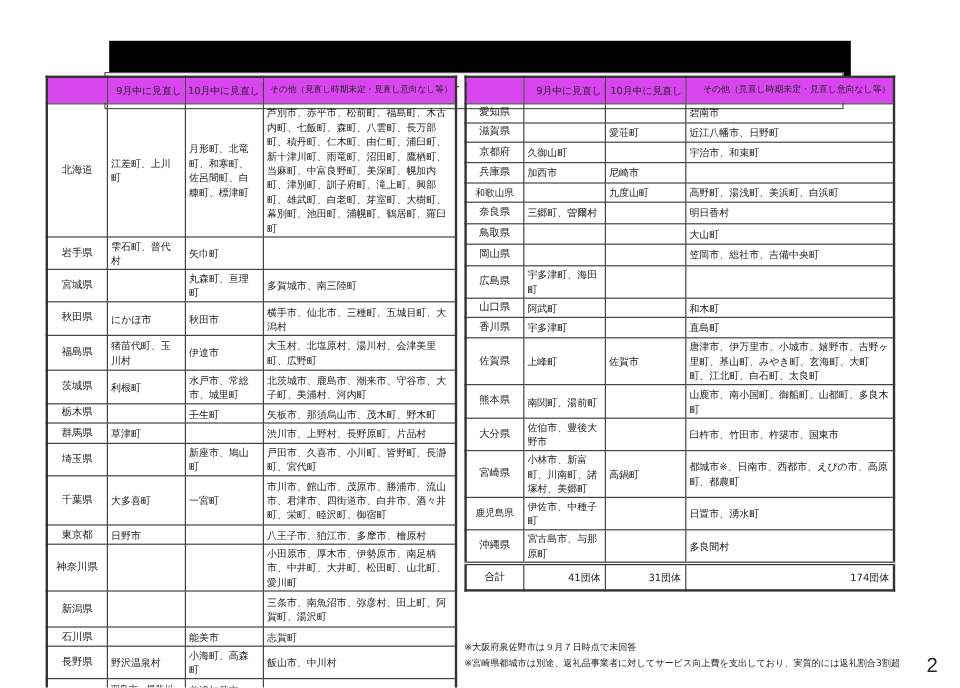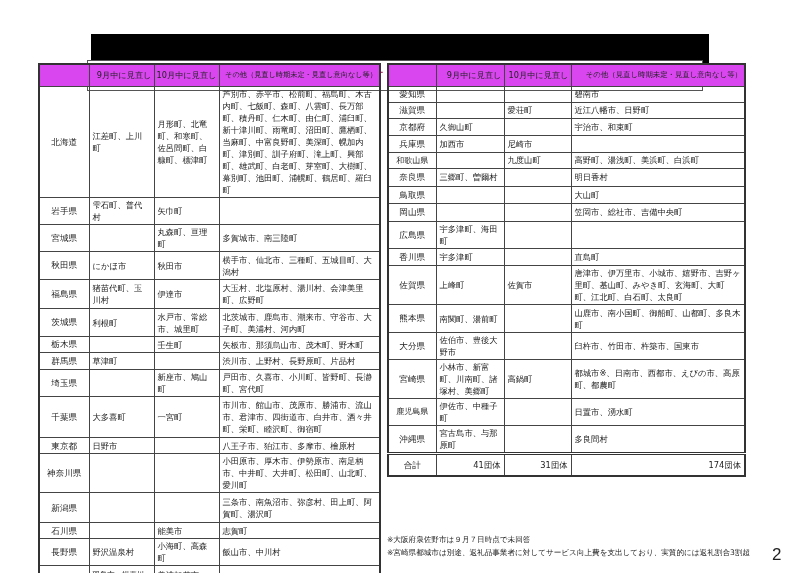--- a/index.html
+++ b/index.html
@@ -210,20 +210,26 @@
       <td></td>
       <td></td>
       <td>笠岡市、総社市、吉備中央町</td>
     </tr>
     <tr style="height:18px">
       <td class="pref">広島県</td>
       <td>宇多津町、海田町</td>
       <td></td>
       <td></td>
     </tr>
+    <tr style="height:16px">
+      <td class="pref">山口県</td>
+      <td>阿武町</td>
+      <td></td>
+      <td>和木町</td>
+    </tr>
     <tr style="height:17px">
       <td class="pref">香川県</td>
       <td>宇多津町</td>
       <td></td>
       <td>直島町</td>
     </tr>
     <tr style="height:38px">
       <td class="pref">佐賀県</td>
       <td>上峰町</td>
       <td>佐賀市</td>

